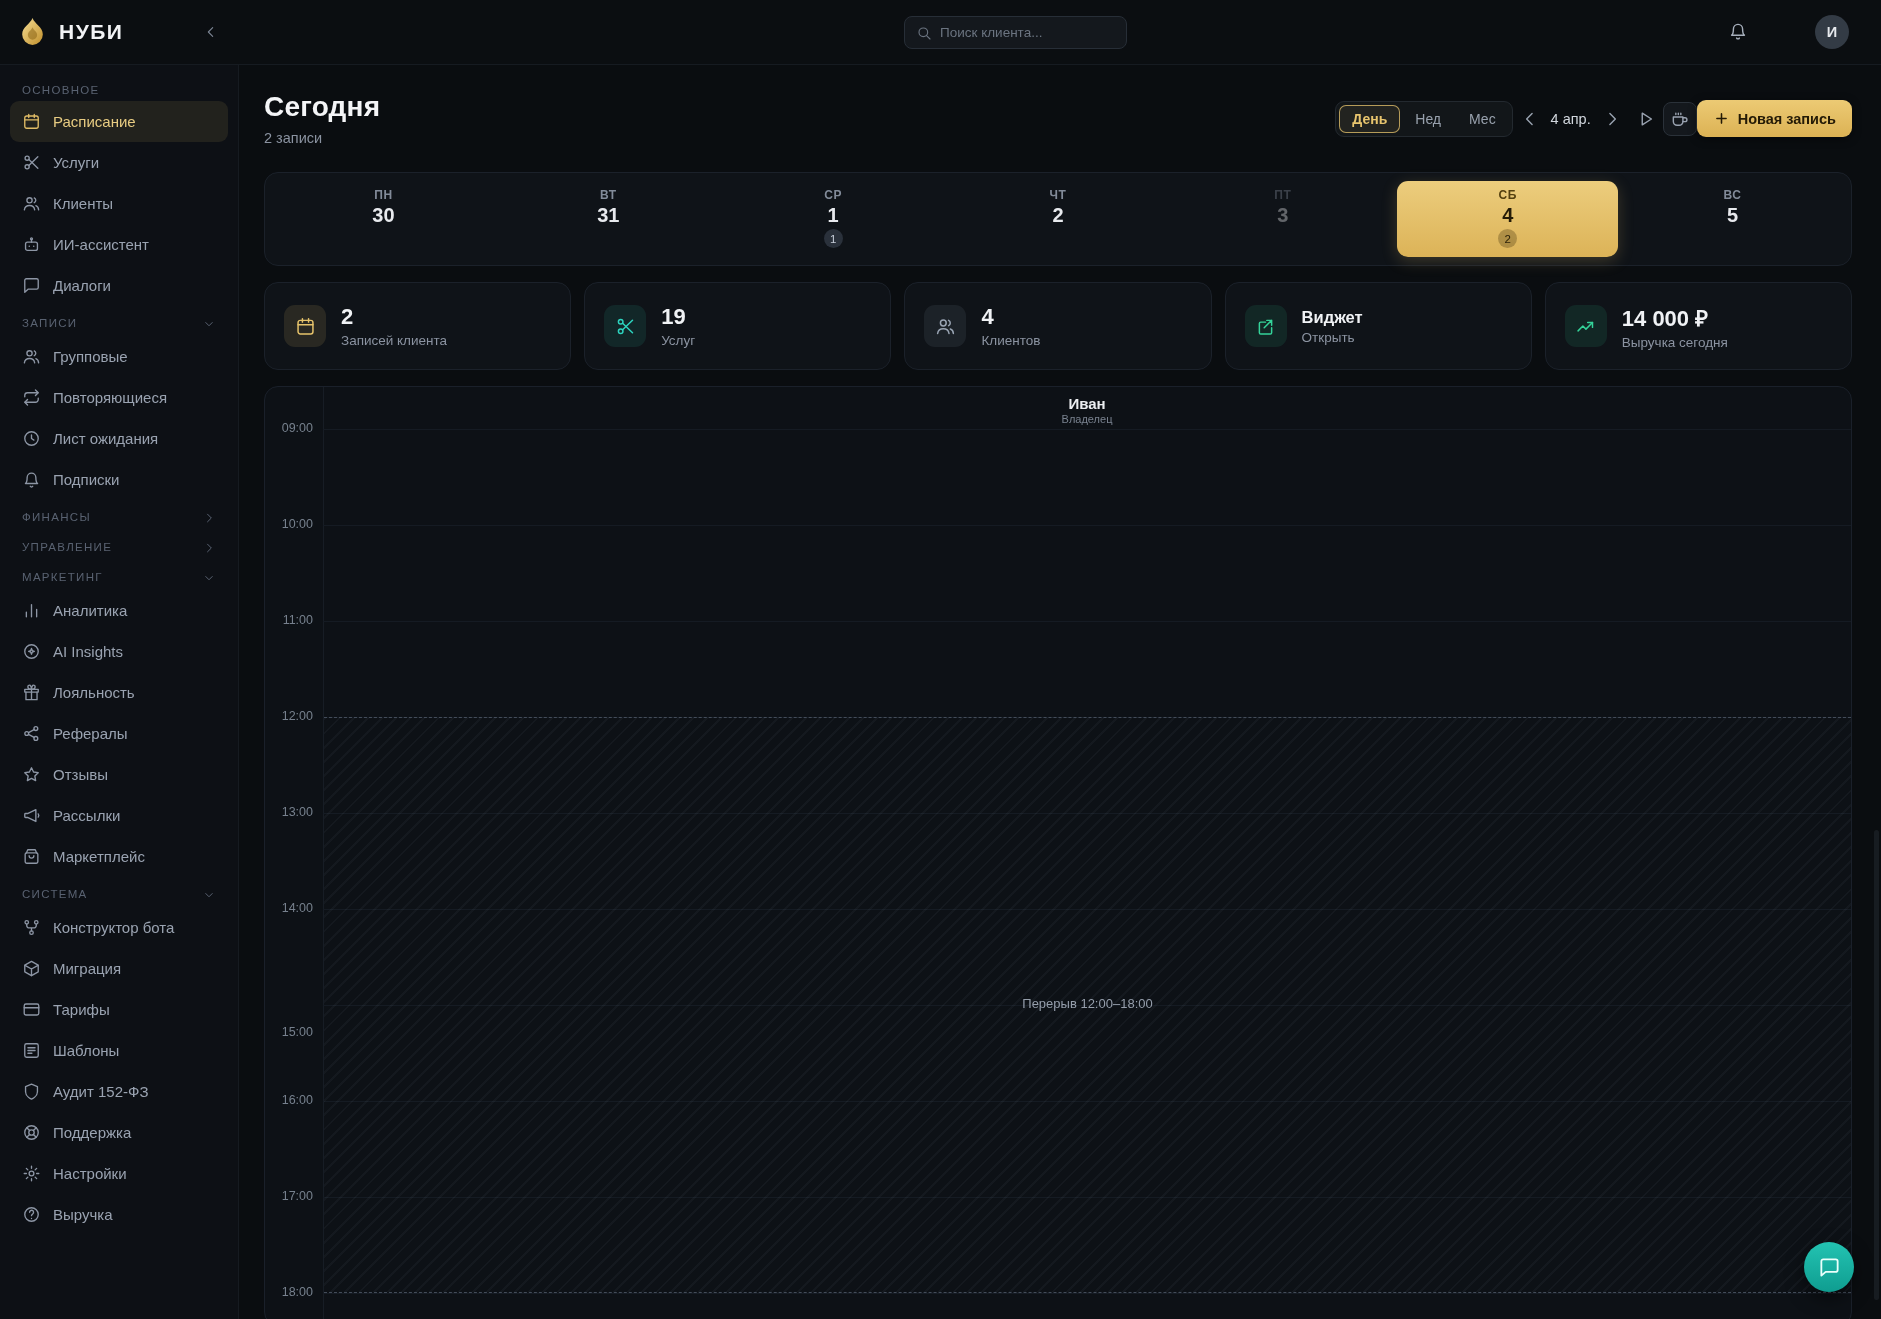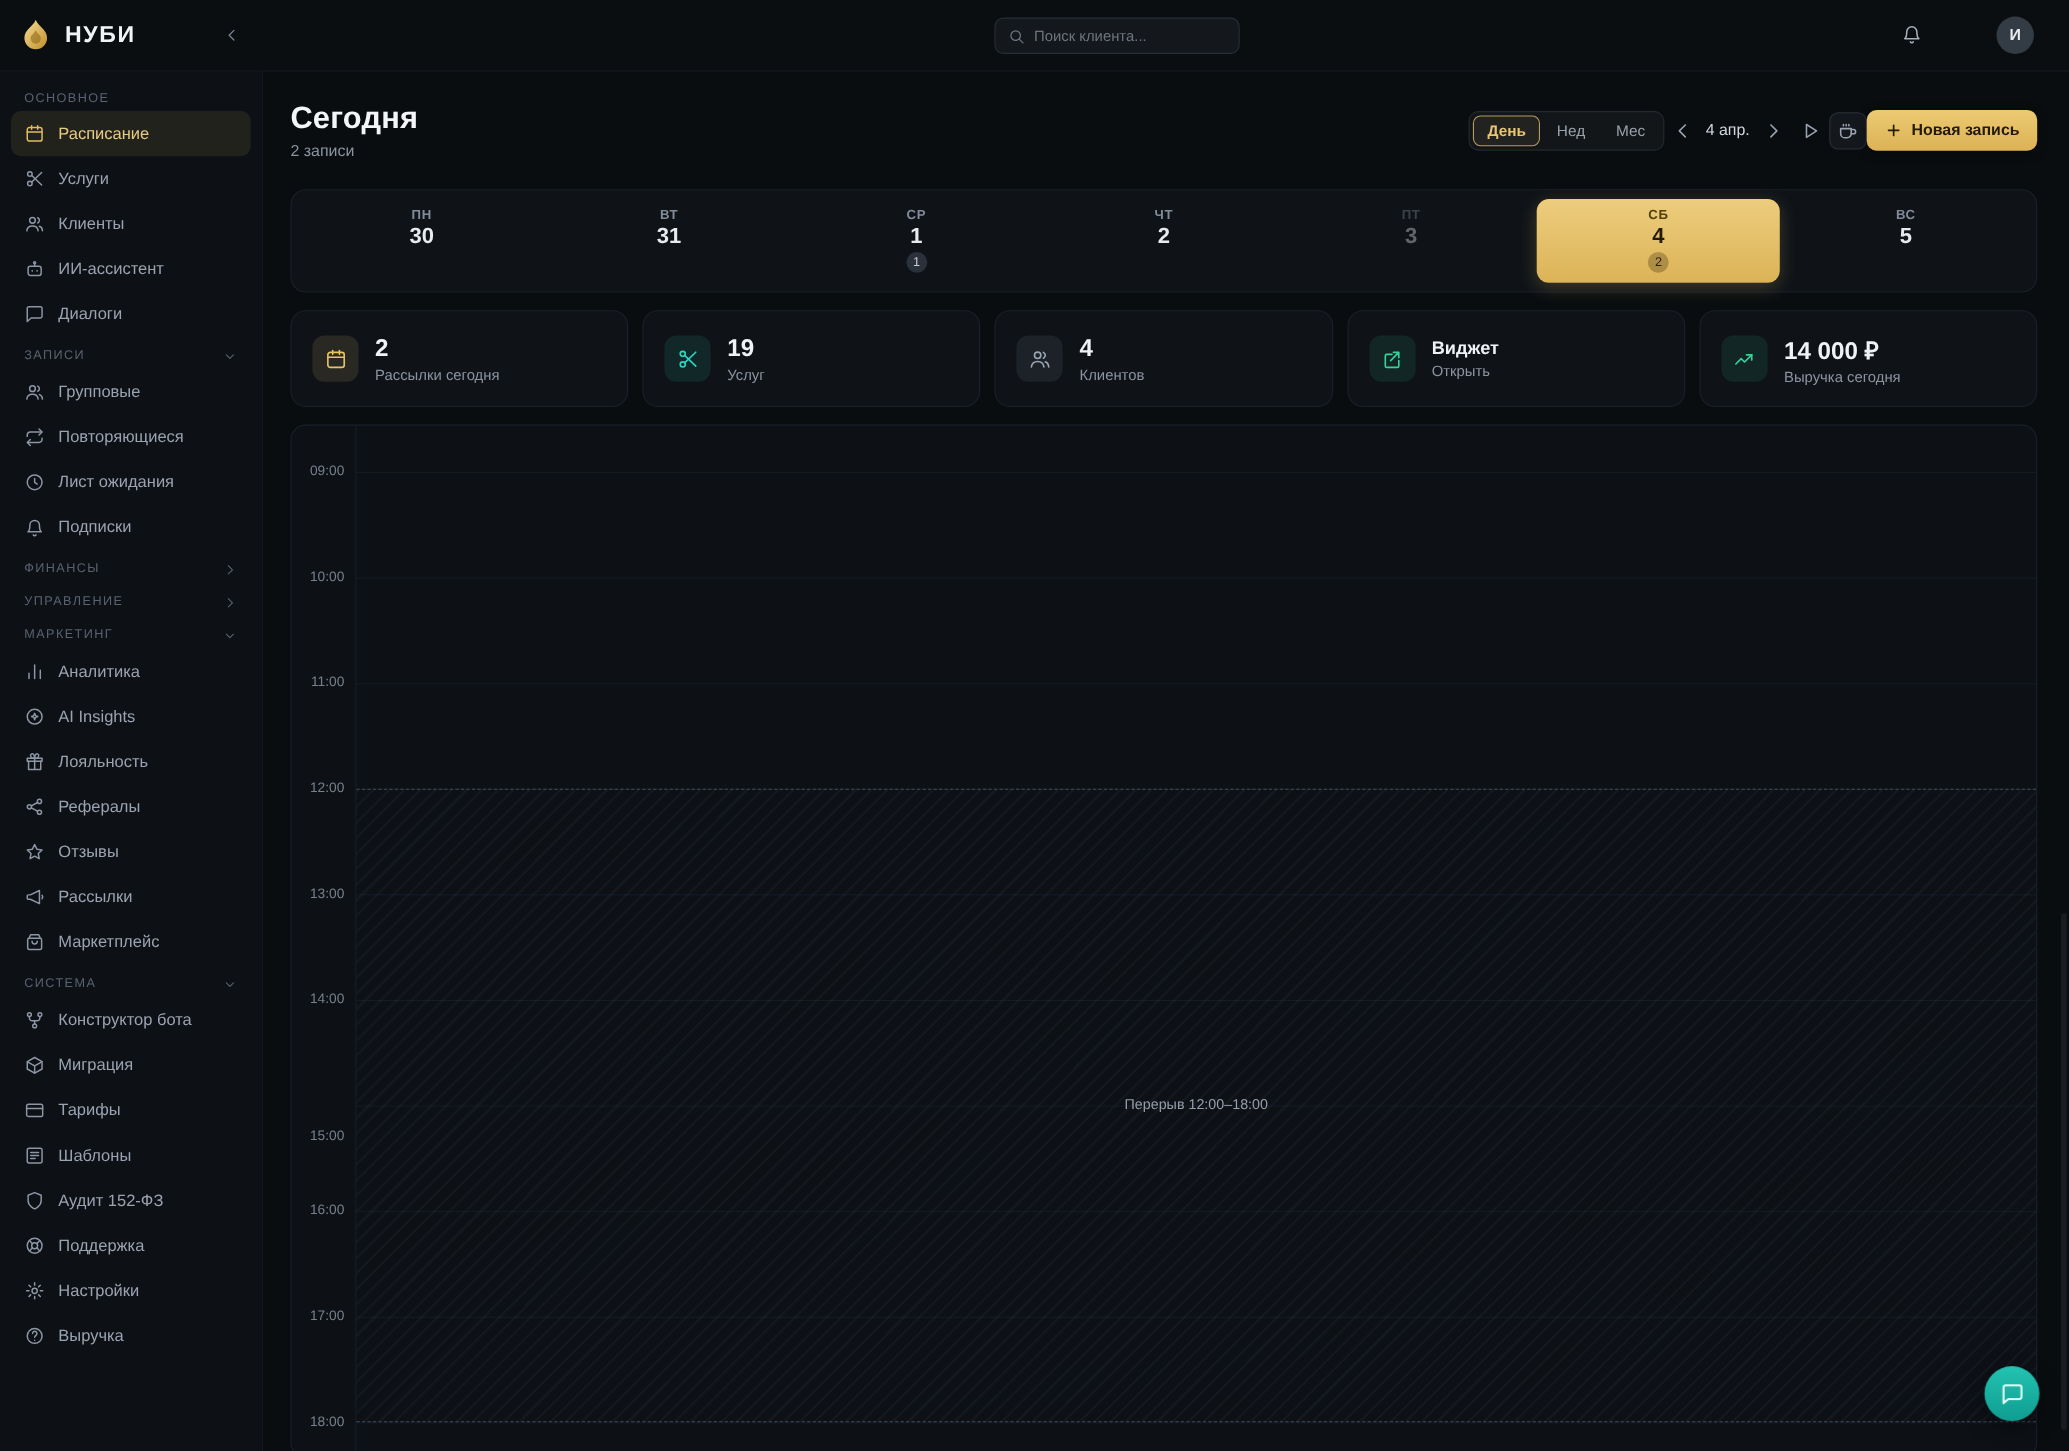--- a/index.html
+++ b/index.html
@@ -574,21 +574,21 @@
 
     <div class="stats">
       <div class="stat-card">
         <div class="stat-icon tint-gold">
           <svg class="ic">
               <use href="#i-calendar"></use>
             </svg>
         </div>
         <div>
           <div class="stat-value">2</div>
-          <div class="stat-label">Рассылки сегодня</div>
+          <div class="stat-label">Записей клиента</div>
         </div>
       </div>
       <div class="stat-card">
         <div class="stat-icon tint-teal">
           <svg class="ic">
               <use href="#i-scissors"></use>
             </svg>
         </div>
         <div>
           <div class="stat-value">19</div>
@@ -624,20 +624,24 @@
             </svg>
         </div>
         <div>
           <div class="stat-value">14 000 ₽</div>
           <div class="stat-label">Выручка сегодня</div>
         </div>
       </div>
     </div>
 
     <div class="cal-card">
+      <div class="cal-head">
+        <div class="cal-title">Иван</div>
+        <div class="cal-sub">Владелец</div>
+      </div>
       <div class="vline"></div>
 
       <div class="hline" style="top:42px"></div>
       <div class="hline" style="top:138px"></div>
       <div class="hline" style="top:234px"></div>
       <div class="hline" style="top:330px"></div>
       <div class="hline" style="top:426px"></div>
       <div class="hline" style="top:522px"></div>
       <div class="hline" style="top:618px"></div>
       <div class="hline" style="top:714px"></div>

